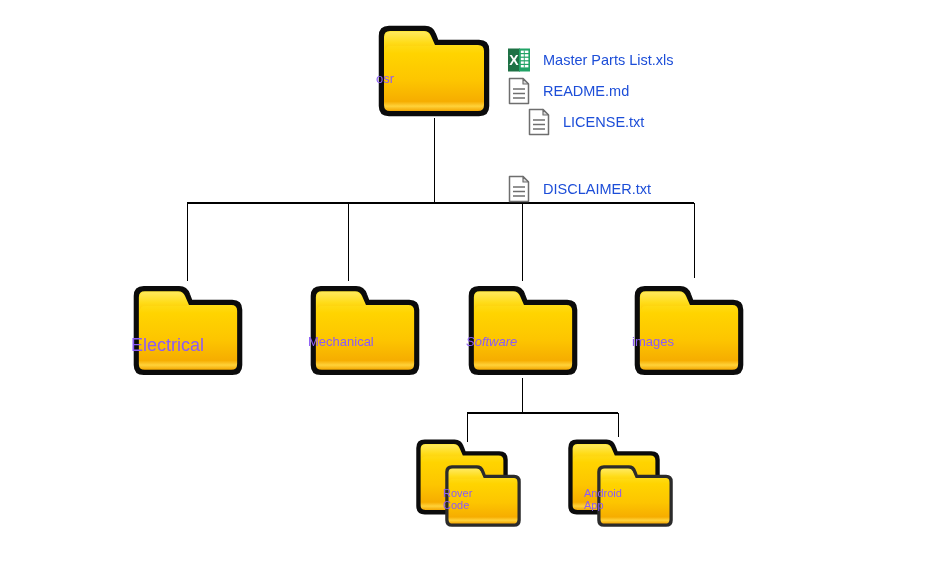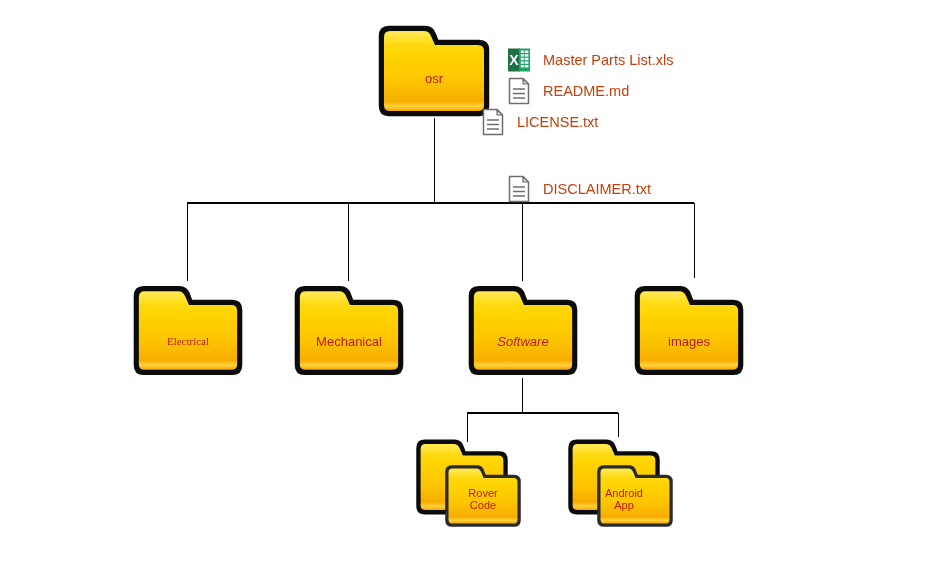--- a/index.html
+++ b/index.html
@@ -21,42 +21,41 @@
     width: 950px;
     height: 574px;
   }
   .folder-wrap {
     position: absolute;
   }
   .folder-label {
     position: absolute;
     left: 0;
     width: 100%;
-    text-align: center;
-    color: #b91c1c;
+    color: #8b5cf6;
     font-family: "Liberation Sans", sans-serif;
     line-height: 1.12;
     pointer-events: none;
     white-space: pre-line;
   }
   .file-row {
     position: absolute;
     display: flex;
     align-items: center;
   }
   .file-icon {
     width: 26px;
     height: 30px;
     flex: 0 0 26px;
     margin-right: 11px;
   }
   .file-name {
     font-family: "Liberation Sans", sans-serif;
     font-size: 14.5px;
-    color: #c2410c;
+    color: #1d4ed8;
     white-space: nowrap;
   }
   svg { display: block; overflow: visible; }
   .edges { position: absolute; left: 0; top: 0; }
 </style>
 </head>
 <body>
 
 <div id="stage">
 
@@ -131,21 +130,21 @@
       <path d="M17 2.5 L17 8 L22.5 8 Z" fill="#d9d9d9" stroke="#6e6e6e" stroke-width="1.2" stroke-linejoin="round"></path>
       <g stroke="#6e6e6e" stroke-width="1.5">
         <line x1="7" y1="13" x2="19" y2="13"></line>
         <line x1="7" y1="17.5" x2="19" y2="17.5"></line>
         <line x1="7" y1="22" x2="19" y2="22"></line>
       </g>
     </svg>
     <span class="file-name">README.md</span>
   </div>
 
-  <div class="file-row" style="left:480px; top:107px;">
+  <div class="file-row" style="left:526px; top:107px;">
     <svg class="file-icon" viewBox="0 0 26 30">
       <path d="M3.5 2.5 L17 2.5 L22.5 8 L22.5 27.5 L3.5 27.5 Z" fill="#ffffff" stroke="#6e6e6e" stroke-width="1.5" stroke-linejoin="round"></path>
       <path d="M17 2.5 L17 8 L22.5 8 Z" fill="#d9d9d9" stroke="#6e6e6e" stroke-width="1.2" stroke-linejoin="round"></path>
       <g stroke="#6e6e6e" stroke-width="1.5">
         <line x1="7" y1="13" x2="19" y2="13"></line>
         <line x1="7" y1="17.5" x2="19" y2="17.5"></line>
         <line x1="7" y1="22" x2="19" y2="22"></line>
       </g>
     </svg>
     <span class="file-name">LICENSE.txt</span>
@@ -163,24 +162,24 @@
     </svg>
     <span class="file-name">DISCLAIMER.txt</span>
   </div>
 
   <div class="folder-wrap" style="left:131px; top:283px; width:114px; height:95px;">
     <svg width="114" height="95" viewBox="0 0 116 94">
       <path d="M6 12 Q6 5 13 5 L49 5 Q55 5 57 11 L60 19 L103 19 Q110 19 110 26 L110 82 Q110 89 103 89 L13 89 Q6 89 6 82 Z" fill="url(#folderGrad)" stroke="#0b0b0b" stroke-width="6.5" stroke-linejoin="round"></path>
       <path d="M8 13 Q8 7 14 7 L48 7 Q53 7 55 12 L59 21 L102 21 Q108 21 108 27 L108 81 Q108 87 102 87 L14 87 Q8 87 8 81 Z" fill="url(#folderGrad)"></path>
       <path d="M9 13.5 Q9 8 14.5 8 L47.5 8 Q52 8 54 13 L58 22 L14.5 22 Q9 22 9 27.5 Z" fill="url(#tabGrad)"></path>
     </svg>
-    <div class="folder-label" style="top:52px; font-size:11px;font-family:Liberation Serif, serif;">Electrical</div>
-  </div>
-
-  <div class="folder-wrap" style="left:292px; top:283px; width:114px; height:95px;text-decoration:underline;">
+    <div class="folder-label" style="top:52px; font-size:18px;">Electrical</div>
+  </div>
+
+  <div class="folder-wrap" style="left:308px; top:283px; width:114px; height:95px;text-decoration:underline;">
     <svg width="114" height="95" viewBox="0 0 116 94">
       <path d="M6 12 Q6 5 13 5 L49 5 Q55 5 57 11 L60 19 L103 19 Q110 19 110 26 L110 82 Q110 89 103 89 L13 89 Q6 89 6 82 Z" fill="url(#folderGrad)" stroke="#0b0b0b" stroke-width="6.5" stroke-linejoin="round"></path>
       <path d="M8 13 Q8 7 14 7 L48 7 Q53 7 55 12 L59 21 L102 21 Q108 21 108 27 L108 81 Q108 87 102 87 L14 87 Q8 87 8 81 Z" fill="url(#folderGrad)"></path>
       <path d="M9 13.5 Q9 8 14.5 8 L47.5 8 Q52 8 54 13 L58 22 L14.5 22 Q9 22 9 27.5 Z" fill="url(#tabGrad)"></path>
     </svg>
     <div class="folder-label" style="top:52px; font-size:13px;">Mechanical</div>
   </div>
 
   <div class="folder-wrap" style="left:466px; top:283px; width:114px; height:95px;font-style:italic;">
     <svg width="114" height="95" viewBox="0 0 116 94">

